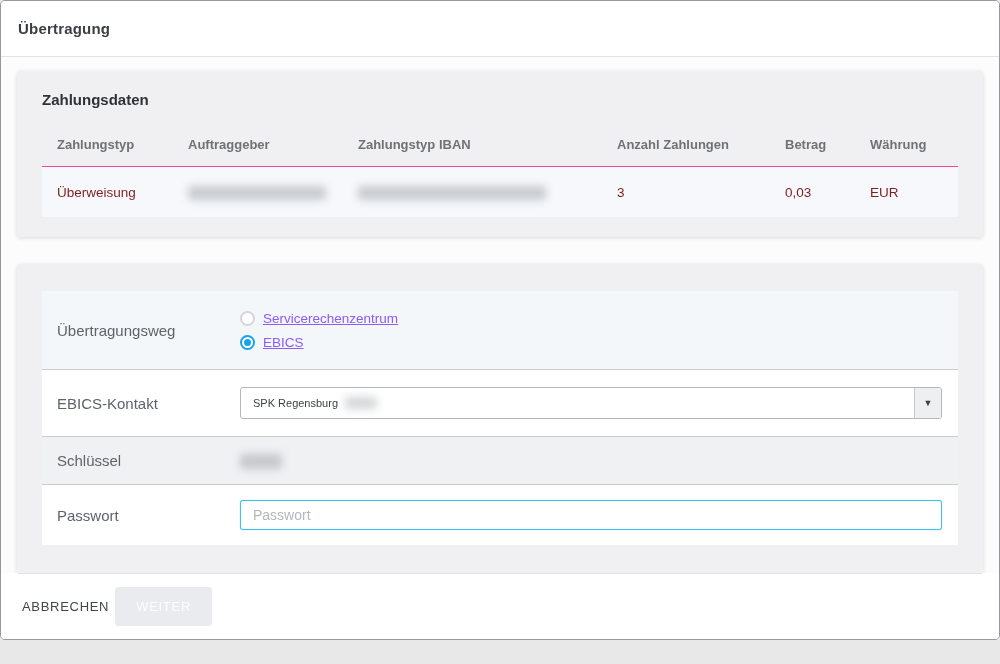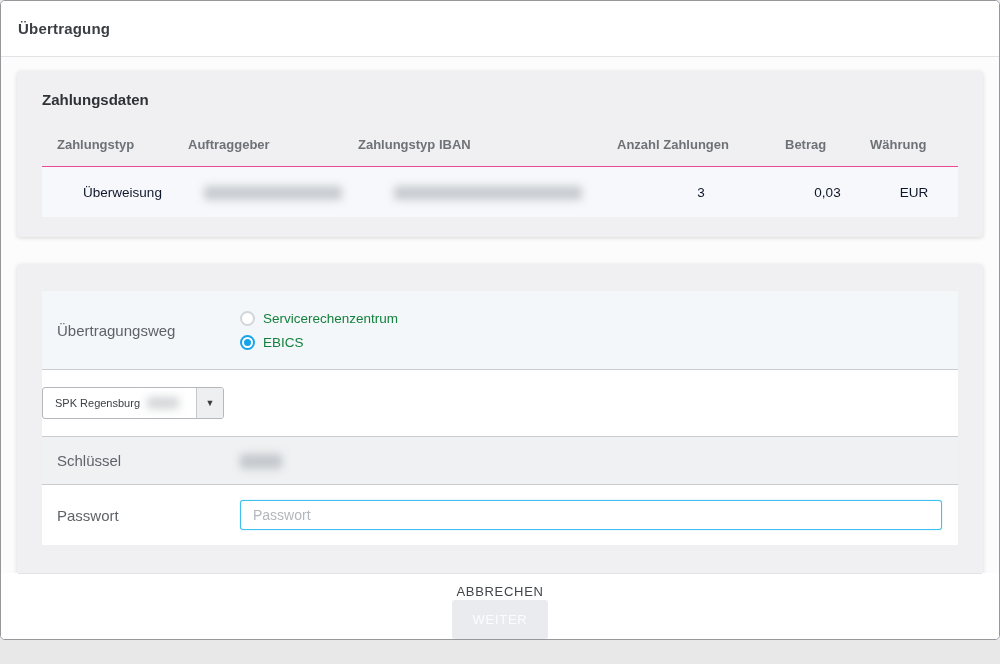--- a/index.html
+++ b/index.html
@@ -27,21 +27,21 @@
   .card-heading { font-size:15px; font-weight:700; color:#2e3237; margin:0 0 13px; }
 
   
   .ptable-header, .ptable-row {
     display:grid; grid-template-columns:146px 170px 259px 168px 85px 1fr;
     align-items:center;
   }
   .ptable-header { padding:16px 0 14px; border-bottom:1px solid #ec4899; }
   .ptable-header .cell { font-size:13px; font-weight:700; color:#6e7277; }
   .ptable-row { background:#f6f8fb; height:50px; }
-  .ptable-row .cell { font-size:13.5px; color:#0f172a;text-align:center; }
+  .ptable-row .cell { font-size:13.5px; color:#7f1d1d; }
   .cell.c1 { padding-left:15px; }
 
   
   .redact {
     display:inline-block; height:14px; border-radius:2px;
     background:#a9adb2; filter:blur(4px); opacity:.6; vertical-align:middle;
   }
   .redact.w-auftraggeber { width:138px; }
   .redact.w-iban        { width:188px; }
   .redact.w-schluessel  { width:42px; height:15px; }
@@ -58,21 +58,21 @@
   .row-passwort  { background:#ffffff; min-height:61px; }
   .form-label { padding-left:15px; font-size:15px; color:#5f6369; }
 
   
   .radio-group { display:flex; flex-direction:column; gap:9px; padding:6px 0; }
   .radio-option { display:flex; align-items:center; cursor:pointer; }
   .radio { width:15px; height:15px; border-radius:50%; box-sizing:border-box; flex:0 0 auto; position:relative; }
   .radio.unchecked { border:2px solid #d2d5d9; background:#fff; }
   .radio.checked   { border:2px solid #17a3e9; background:#fff; }
   .radio.checked::after { content:""; position:absolute; inset:2px; border-radius:50%; background:#17a3e9; }
-  .radio-label { margin-left:8px; font-size:13.5px; color:#15803d; }
+  .radio-label { margin-left:8px; font-size:13.5px; color:#8b5cf6;text-decoration:underline; }
 
   
   .select {
     margin-right:16px; height:30px; border:1px solid #b4b8bc; border-radius:3px;
     background:#fff; display:flex; justify-content:space-between; align-items:stretch;
     cursor:pointer; overflow:hidden;
   }
   .select-value { padding-left:12px; display:flex; align-items:center; gap:7px; font-size:11px; color:#3b3f44; }
   .select-arrow {
     width:26px; background:#edeff1; border-left:1px solid #c4c7cb;
@@ -86,22 +86,22 @@
     width:100%; height:30px; box-sizing:border-box;
     border:1px solid #3ec1f0; box-shadow:0 0 1px #3ec1f0; border-radius:3px;
     padding:0 12px; font-size:14px; color:#3b3f44; background:#fff;
     font-family:"Liberation Sans", sans-serif; outline:none;
   }
   .text-input::placeholder { color:#b3b7bb; }
 
   
   .footer {
     position:absolute; left:0; right:0; bottom:0; height:66px; background:#ffffff;
-    display:flex; align-items:center; justify-content:flex-end; 
-    padding:0 15px; box-sizing:border-box;flex-direction:column;
+    display:flex; align-items:center; 
+    padding:0 15px; box-sizing:border-box;
   }
   .footer::before { content:""; position:absolute; top:0; left:17px; right:17px; height:1px; background:#e3e3e6; }
   .btn-cancel {
     background:none; border:none; cursor:pointer;
     font-family:"Liberation Sans", sans-serif;
     font-size:13px; font-weight:500; letter-spacing:.7px; color:#42464b;
   }
   .btn-next {
     background:#e9ebee; border:none; border-radius:3px; padding:12px 21px;
     font-family:"Liberation Sans", sans-serif;
@@ -152,20 +152,21 @@
               <span class="radio-label">Servicerechenzentrum</span>
             </label>
             <label class="radio-option">
               <span class="radio checked"></span>
               <span class="radio-label">EBICS</span>
             </label>
           </div>
         </div>
 
         <div class="form-row row-kontakt">
+          <div class="form-label">EBICS-Kontakt</div>
           <div class="select">
             <span class="select-value">
               <span>SPK Regensburg</span>
               <span class="redact w-kontakt"></span>
             </span>
             <span class="select-arrow">▼</span>
           </div>
         </div>
 
         <div class="form-row row-schluessel">

